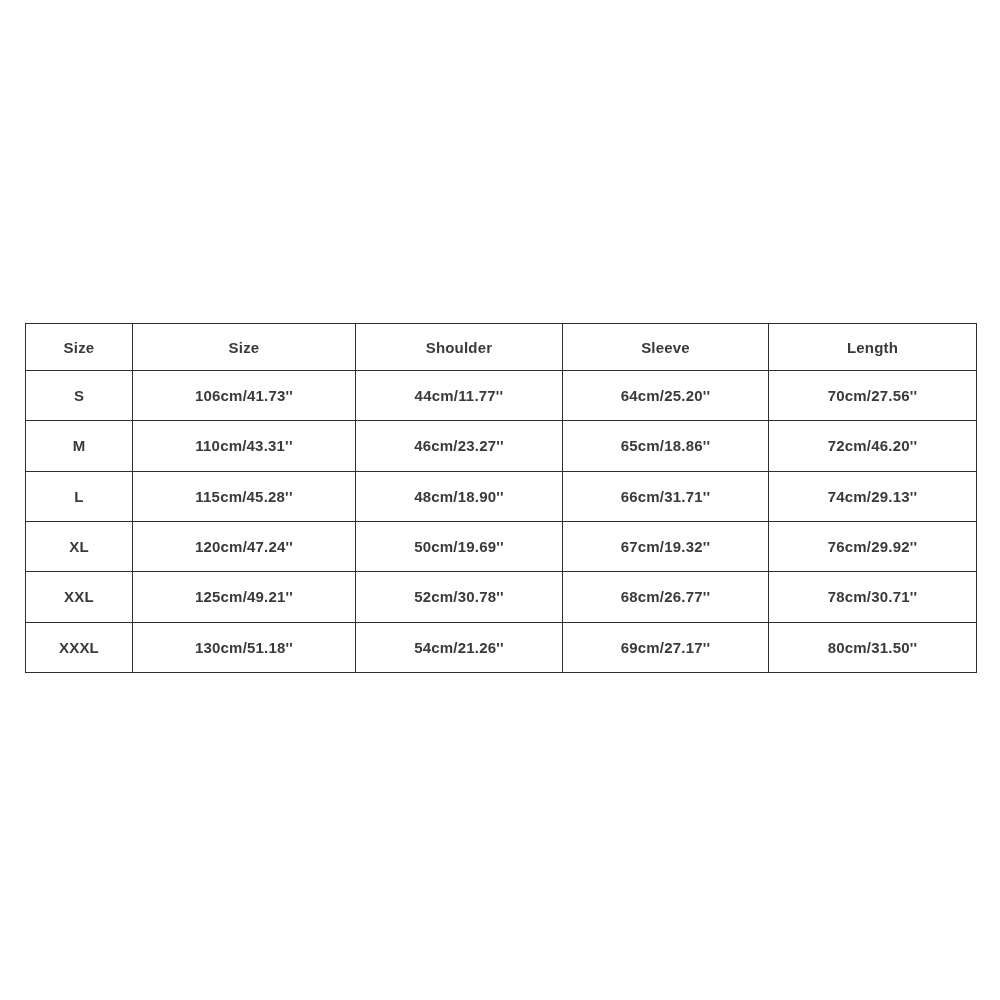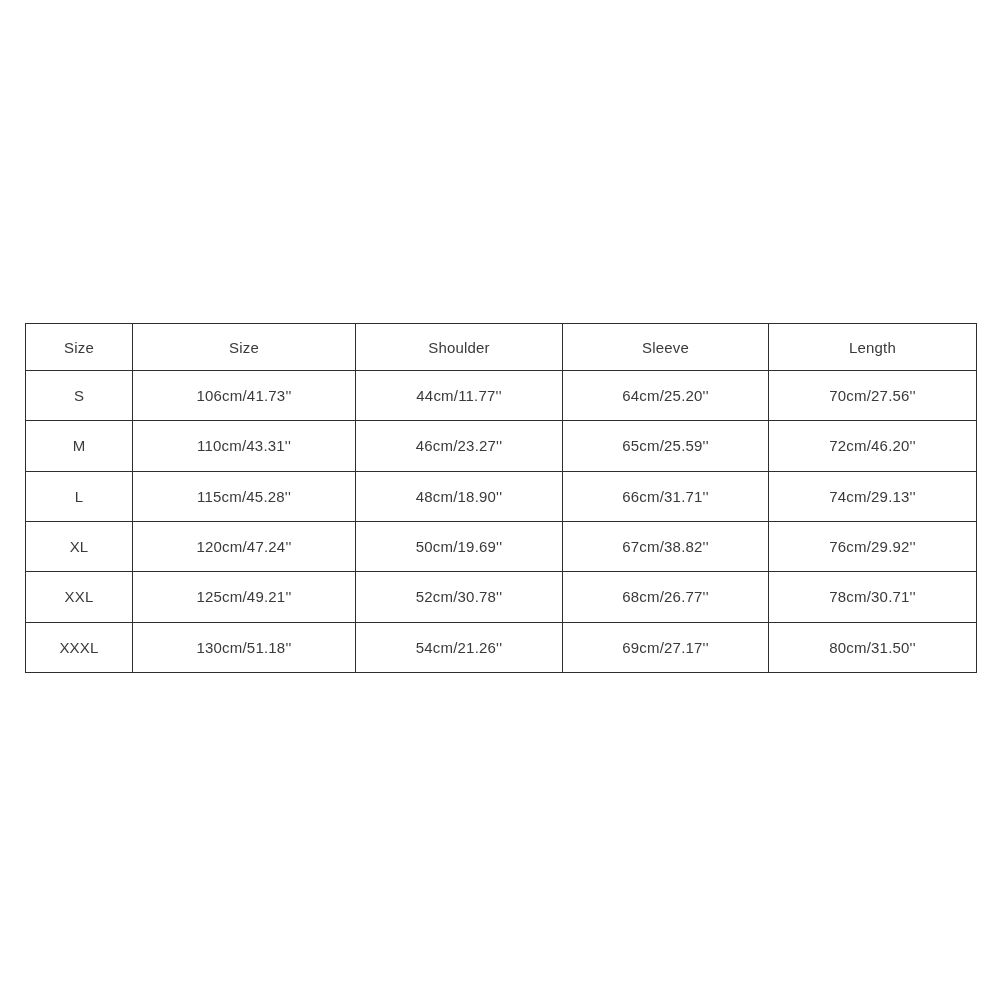--- a/index.html
+++ b/index.html
@@ -20,21 +20,21 @@
       height: 350px;
       border-collapse: collapse;
       table-layout: fixed;
       background: #ffffff;
     }
     .size-table th,
     .size-table td {
       border: 1.5px solid #2e2e2e;
       text-align: center;
       vertical-align: middle;
-      font-weight: normal;
+      font-weight: bold;
       font-size: 15px;
       color: #3a3a3a;
       padding: 0;
       letter-spacing: 0.2px;
       white-space: nowrap;
       overflow: hidden;
     }
     .size-table thead th { height: 46px; }
     .size-table tbody td { height: 48px; }
   </style>
@@ -63,35 +63,35 @@
         <td>S</td>
         <td>106cm/41.73''</td>
         <td>44cm/11.77''</td>
         <td>64cm/25.20''</td>
         <td>70cm/27.56''</td>
       </tr>
       <tr>
         <td>M</td>
         <td>110cm/43.31''</td>
         <td>46cm/23.27''</td>
-        <td>65cm/25.59''</td>
+        <td>65cm/18.86''</td>
         <td>72cm/46.20''</td>
       </tr>
       <tr>
         <td>L</td>
         <td>115cm/45.28''</td>
         <td>48cm/18.90''</td>
         <td>66cm/31.71''</td>
         <td>74cm/29.13''</td>
       </tr>
       <tr>
         <td>XL</td>
         <td>120cm/47.24''</td>
         <td>50cm/19.69''</td>
-        <td>67cm/38.82''</td>
+        <td>67cm/19.32''</td>
         <td>76cm/29.92''</td>
       </tr>
       <tr>
         <td>XXL</td>
         <td>125cm/49.21''</td>
         <td>52cm/30.78''</td>
         <td>68cm/26.77''</td>
         <td>78cm/30.71''</td>
       </tr>
       <tr>

